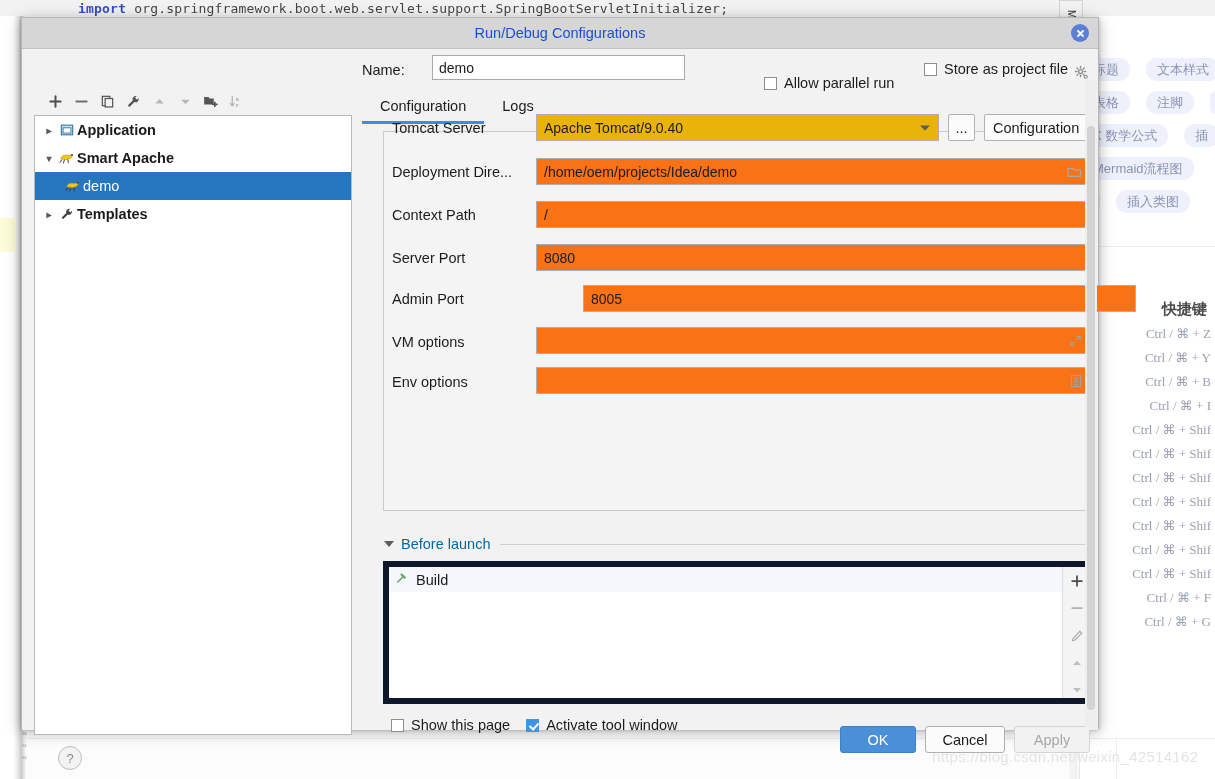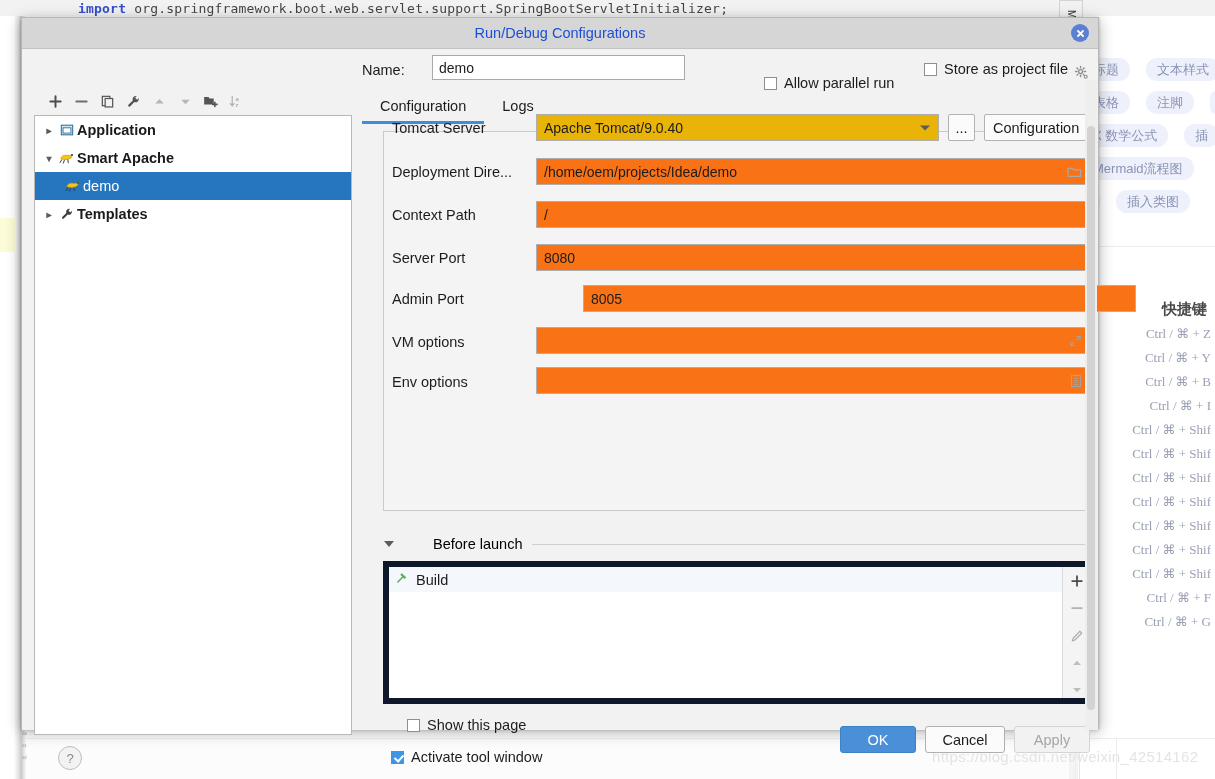--- a/index.html
+++ b/index.html
@@ -256,21 +256,21 @@
   
   .bl-header {
     position: absolute; left: 362px; top: 487px;
     display: flex; align-items: center; width: 713px;
   }
   .bl-caret {
     width: 0; height: 0; border-left: 5px solid transparent;
     border-right: 5px solid transparent; border-top: 6px solid #5c5c5c;
     margin-right: 7px; cursor: pointer;
   }
-  .bl-title { font-size: 14.5px; color: #000000; white-space: nowrap; margin-left: 32px; }
+  .bl-title { font-size: 14.5px; color: #0369a1; white-space: nowrap; }
   .bl-rule { flex: 1; height: 1px; background: #cfcfcf; margin-left: 10px; }
   .bl-box {
     position: absolute; left: 361px; top: 512px;
     width: 714px; height: 143px;
     background: #ffffff; border: 6px solid #0f172a;
     box-sizing: border-box; display: flex;
   }
   .bl-list { flex: 1; position: relative; }
   .bl-item {
     display: flex; align-items: center; gap: 7px;
@@ -282,21 +282,21 @@
     width: 28px; border-left: 1px solid #dcdcdc; background: #f4f4f4;
     display: flex; flex-direction: column; align-items: center;
     padding-top: 6px; gap: 11px;
   }
   .bl-sbtn {
     width: 22px; height: 18px; display: flex; align-items: center; justify-content: center;
     cursor: pointer; color: #8b8b8b;
   }
 
   
-  .footer-cbx-row { position: absolute; left: 369px; top: 668px; display: flex; gap: 16px; align-items: center; flex-direction: column; }
+  .footer-cbx-row { position: absolute; left: 369px; top: 668px; display: flex; gap: 16px; align-items: flex-start; }
   .btn {
     position: absolute; height: 27px; min-width: 74px;
     box-sizing: border-box; border-radius: 3px;
     display: flex; align-items: center; justify-content: center;
     font-size: 14.5px; cursor: pointer; padding: 0 14px;
   }
   .btn.primary { background: #4a90d9; border: 1px solid #3c80c5; color: #ffffff; }
   .btn.normal { background: #fbfbfb; border: 1px solid #b0b0b0; color: #1c1c1c; }
   .btn.disabled { background: #f2f2f2; border: 1px solid #d4d4d4; color: #a6a6a6; cursor: default; }
 

